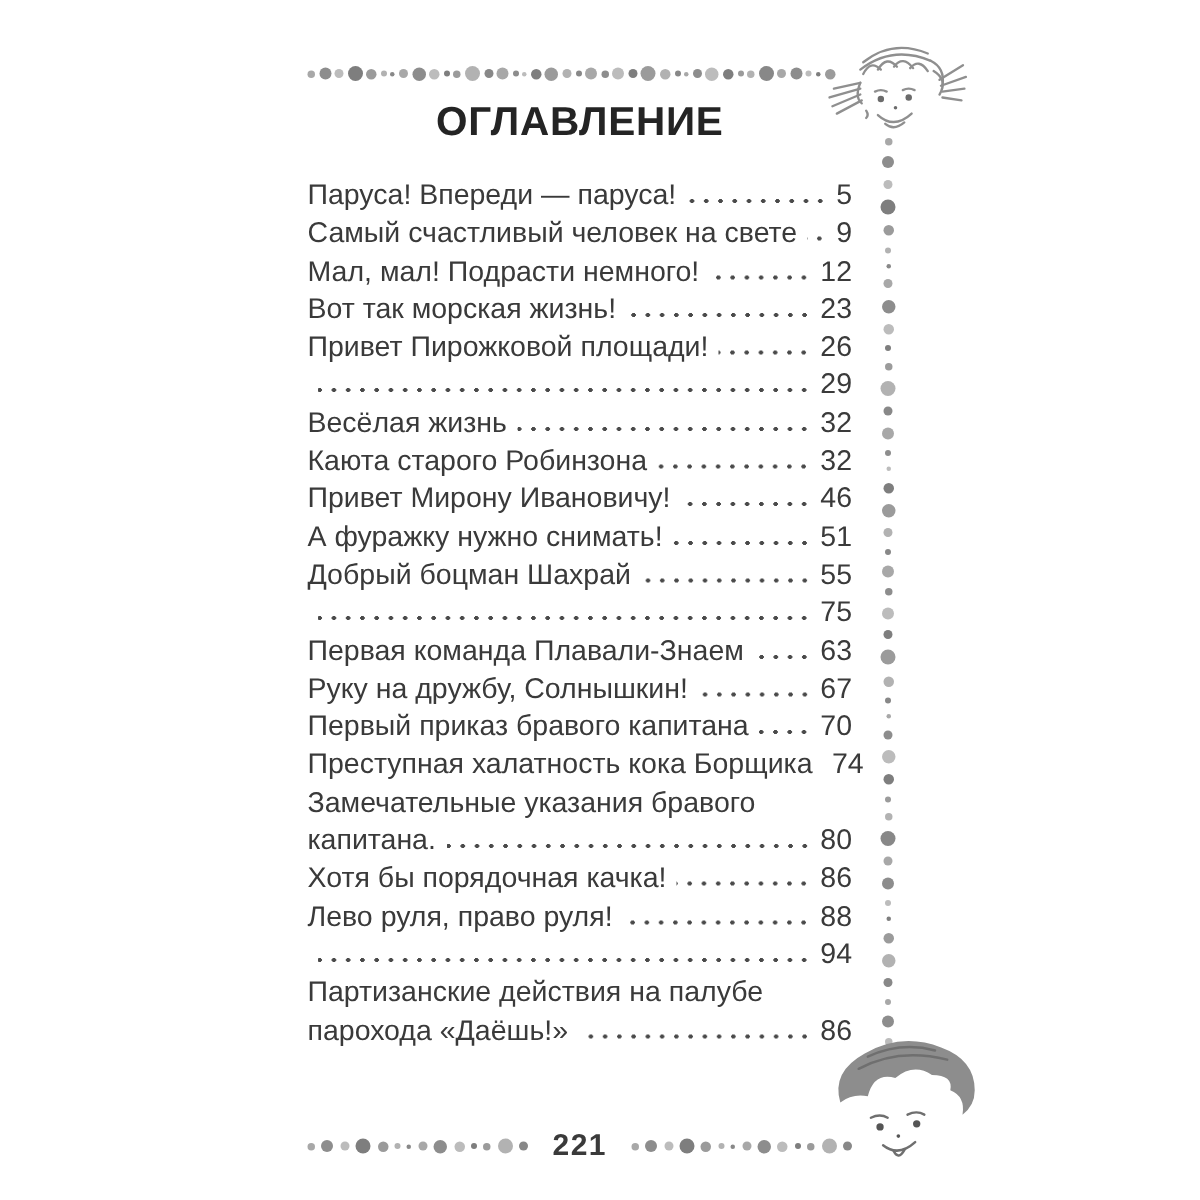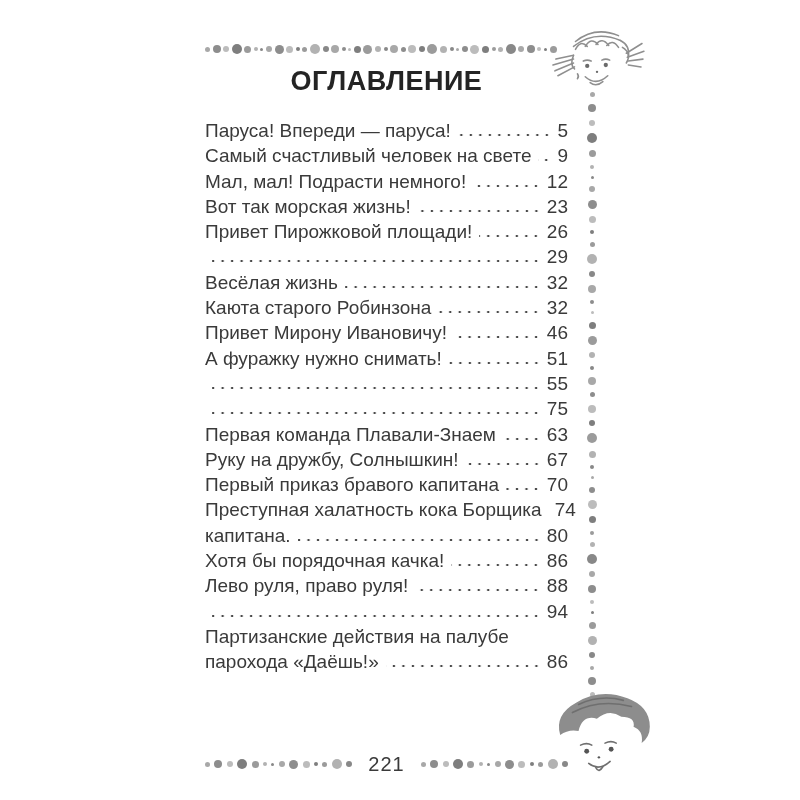--- a/index.html
+++ b/index.html
@@ -42,20 +42,21 @@
     width: 363px; height: 24px;
     display: flex;
     align-items: center;
   }
   .footer .dots-row { flex: 1; height: 14px; }
   .footer-page-number {
     font-size: 20px;
     color: #3a3a3a;
     margin: 0 16px;
     letter-spacing: 1px;
+    font-weight: bold;
   }
 
   
   .page-title {
     position: absolute;
     left: 205px; top: 66px;
     width: 363px;
     text-align: center;
     font-size: 27px;
     font-weight: bold;
@@ -272,20 +273,21 @@
       <span class="entry-title">Привет Мирону Ивановичу!</span>
       <span class="leader"></span>
       <span class="page-num">46</span>
     </div>
     <div class="toc-line">
       <span class="entry-title">А фуражку нужно снимать!</span>
       <span class="leader"></span>
       <span class="page-num">51</span>
     </div>
     <div class="toc-line">
+      <span class="entry-title">Добрый боцман Шахрай</span>
       <span class="leader"></span>
       <span class="page-num">55</span>
     </div>
     <div class="toc-line">
       <span class="leader"></span>
       <span class="page-num">75</span>
     </div>
     <div class="toc-line">
       <span class="entry-title">Первая команда Плавали-Знаем</span>
       <span class="leader"></span>
@@ -298,20 +300,23 @@
     </div>
     <div class="toc-line">
       <span class="entry-title">Первый приказ бравого капитана</span>
       <span class="leader"></span>
       <span class="page-num">70</span>
     </div>
     <div class="toc-line">
       <span class="entry-title">Преступная халатность кока Борщика</span>
       <span class="leader"></span>
       <span class="page-num">74</span>
+    </div>
+    <div class="toc-line">
+      <span class="entry-title">Замечательные указания бравого</span>
     </div>
     <div class="toc-line">
       <span class="entry-title">капитана.</span>
       <span class="leader"></span>
       <span class="page-num">80</span>
     </div>
     <div class="toc-line">
       <span class="entry-title">Хотя бы порядочная качка!</span>
       <span class="leader"></span>
       <span class="page-num">86</span>

